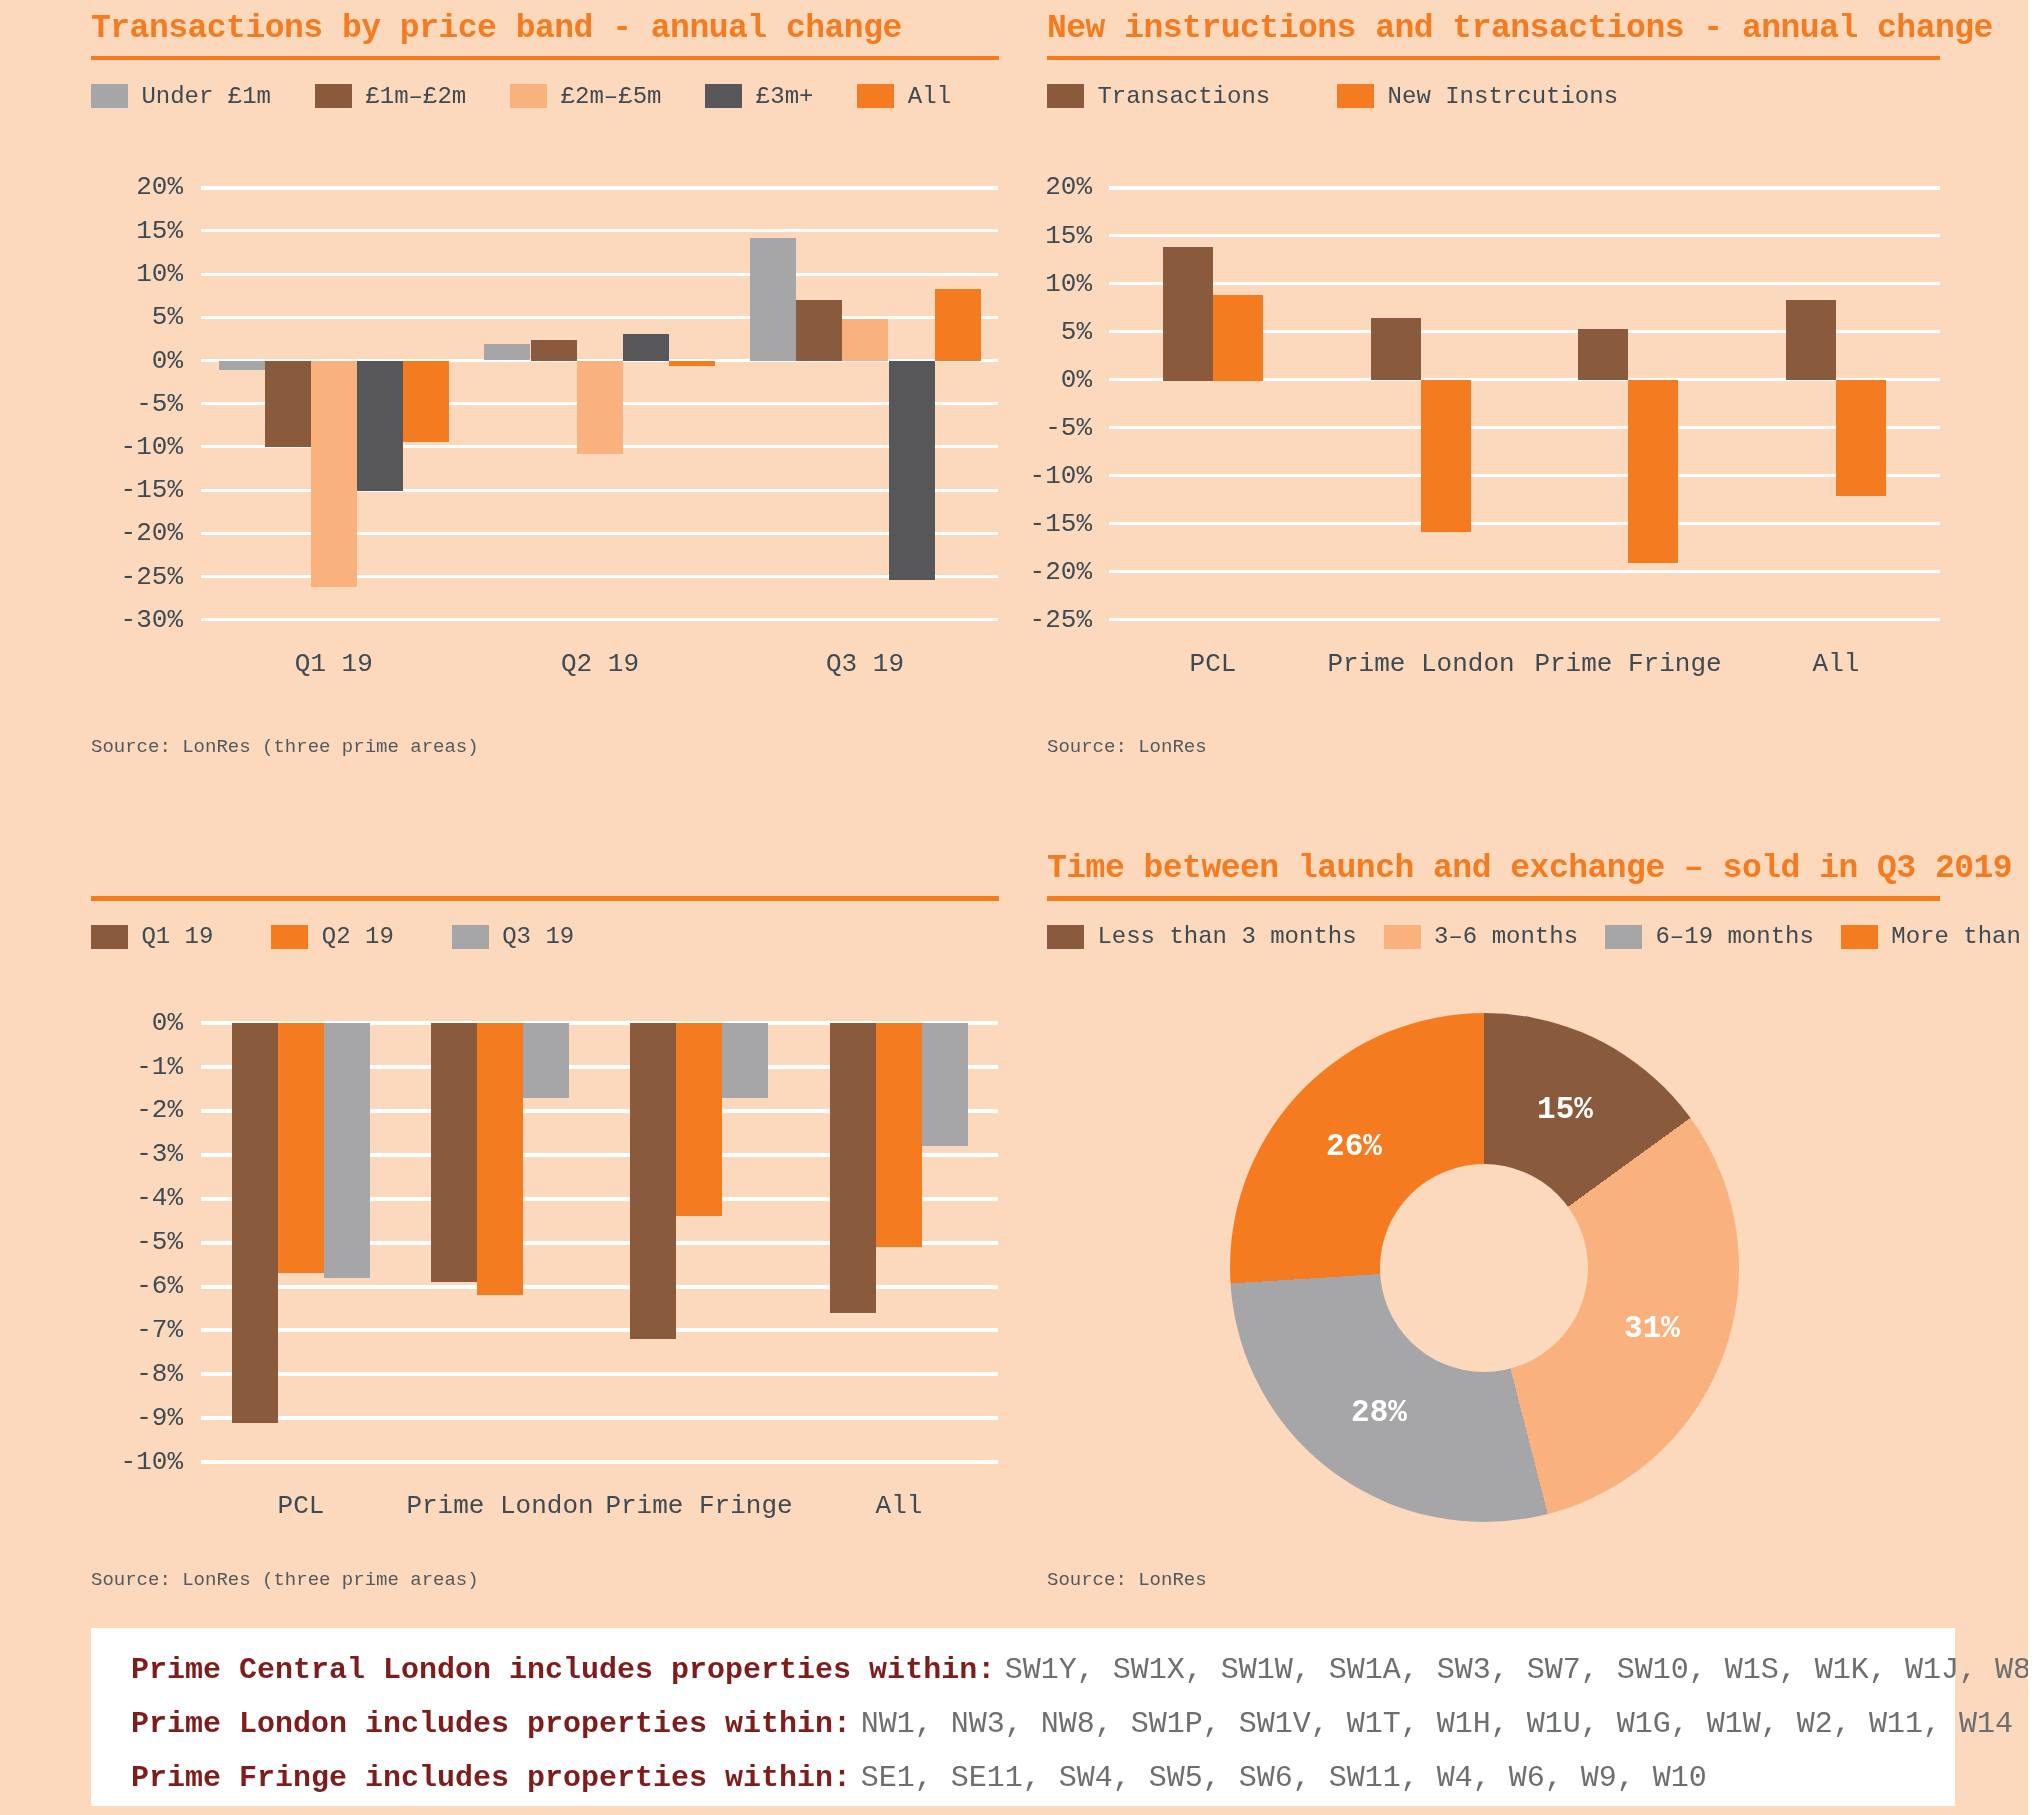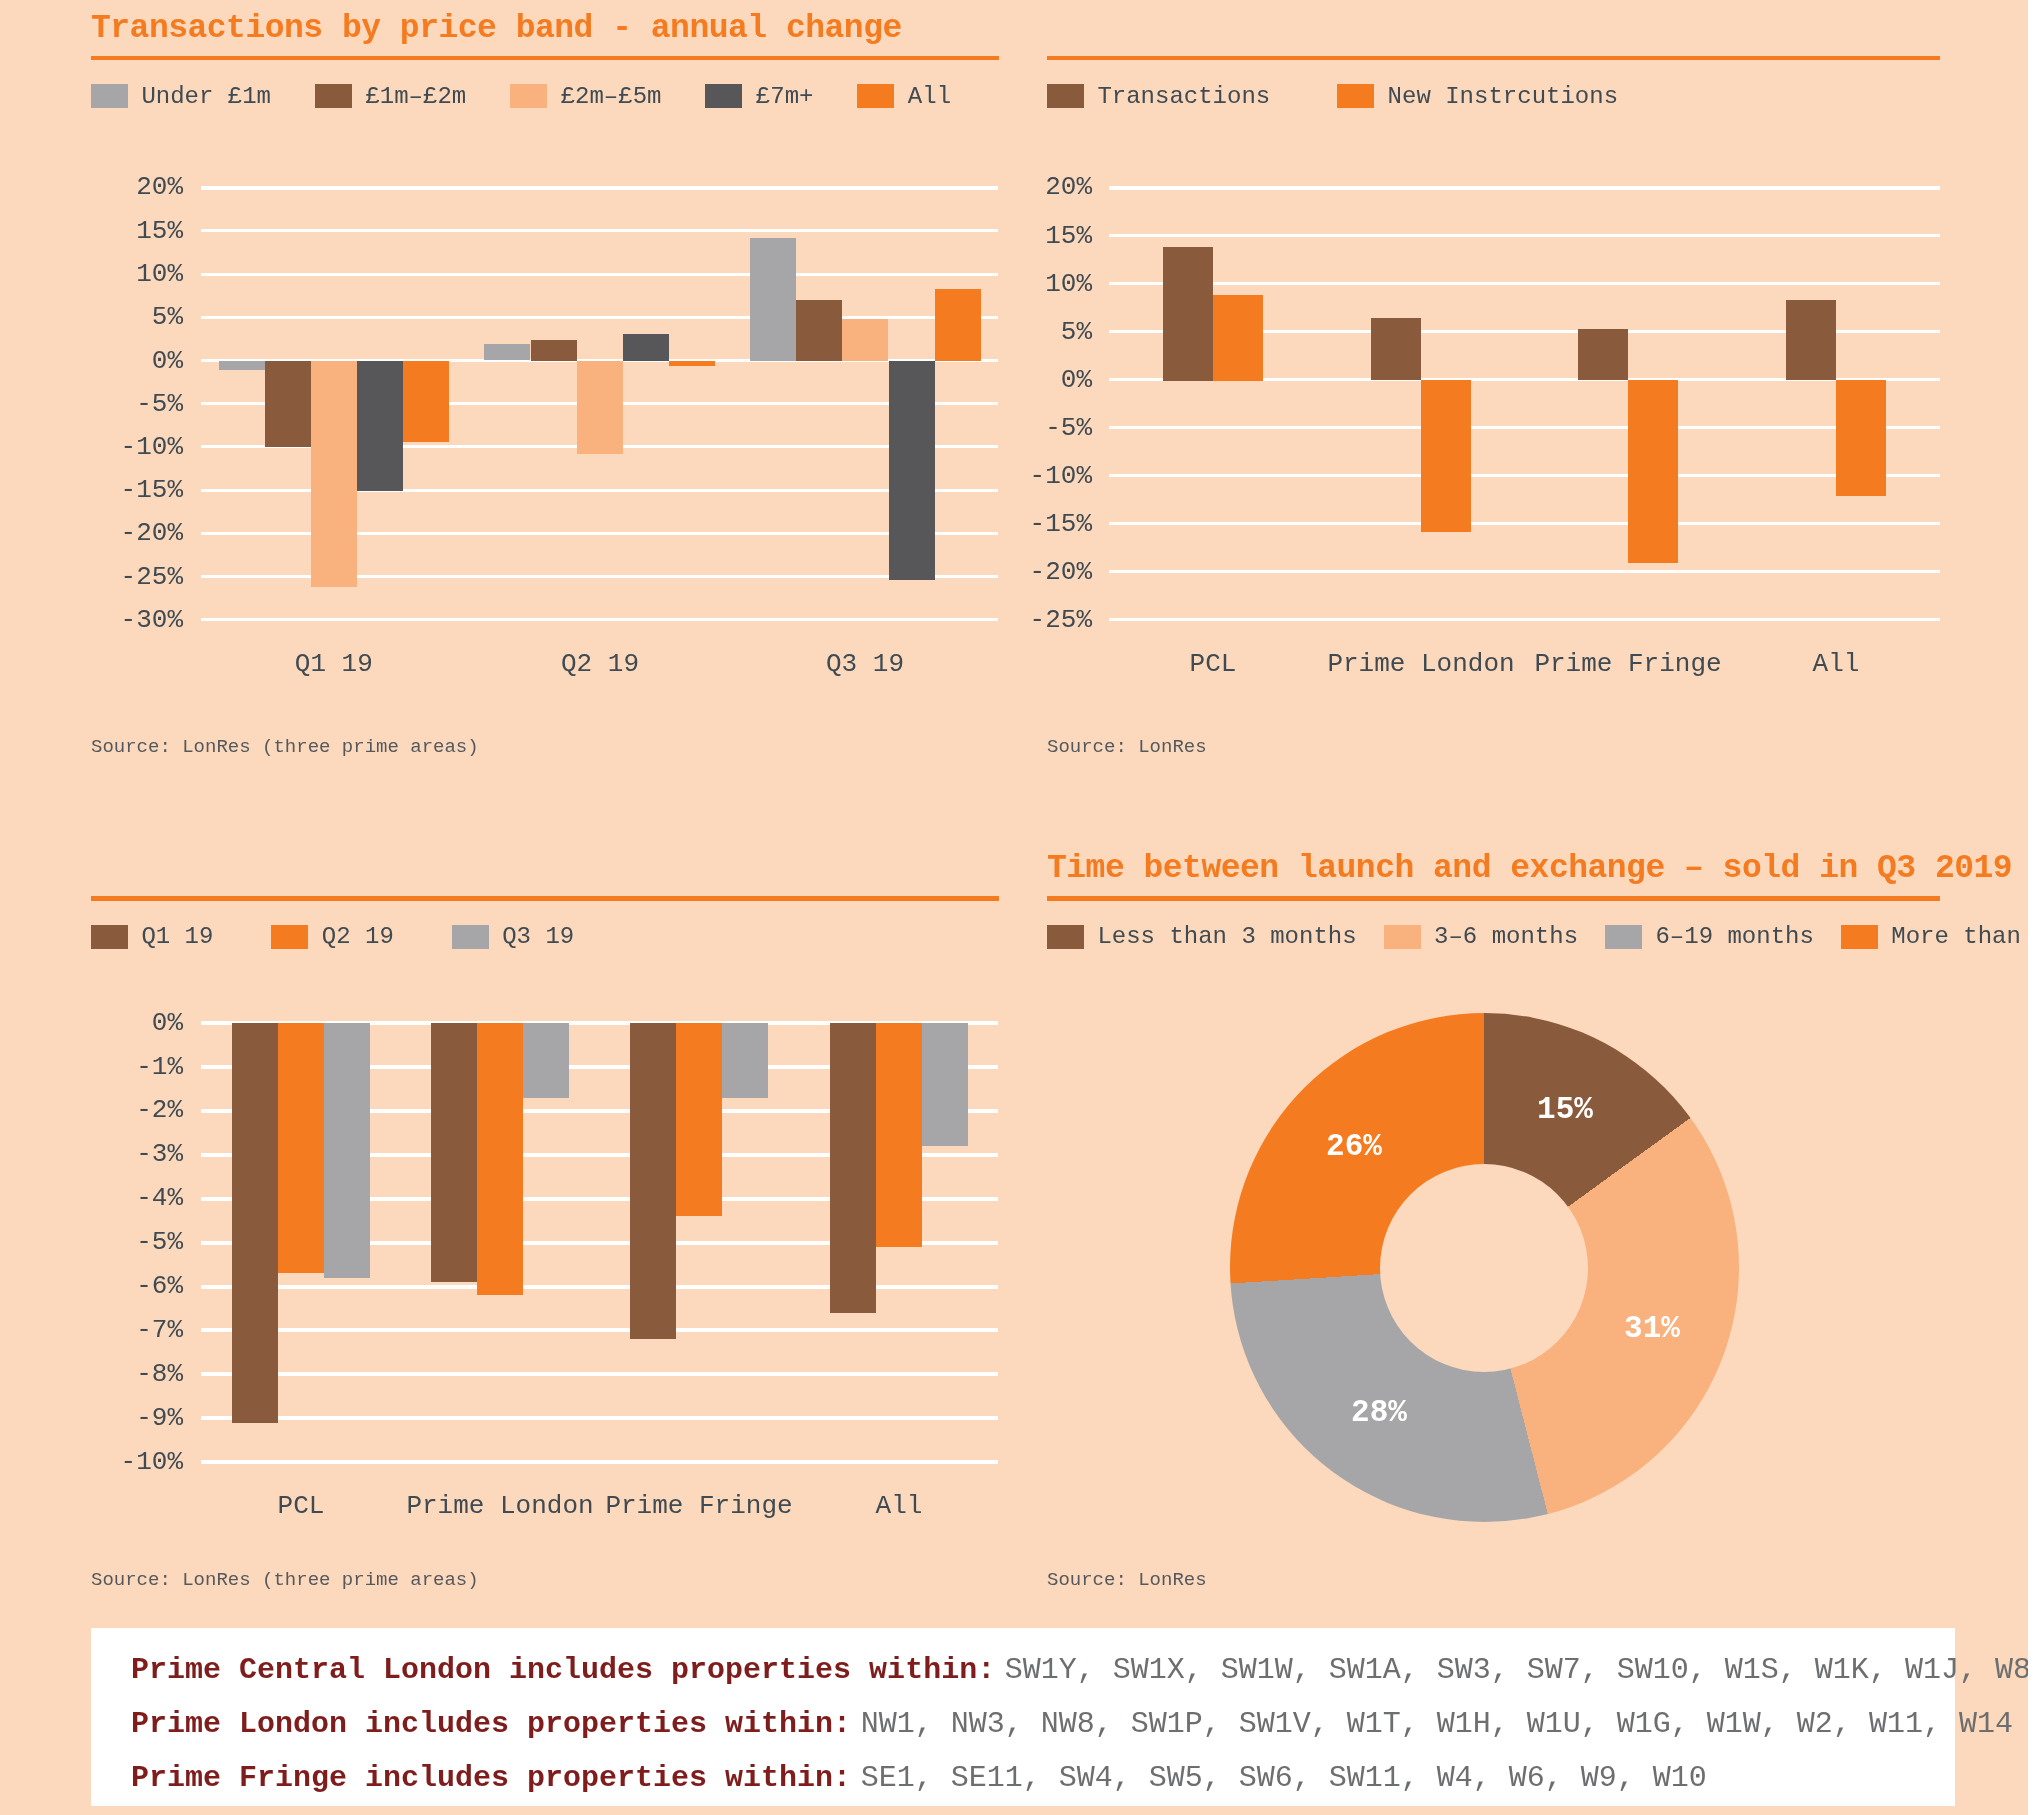--- a/index.html
+++ b/index.html
@@ -53,21 +53,21 @@
         <div class="legend-item">
           <div class="swatch" style="background: rgb(138, 90, 60);"></div>
           <div class="legend-label">£1m–£2m</div>
         </div>
         <div class="legend-item">
           <div class="swatch" style="background: rgb(249, 177, 126);"></div>
           <div class="legend-label">£2m–£5m</div>
         </div>
         <div class="legend-item">
           <div class="swatch" style="background: rgb(87, 87, 90);"></div>
-          <div class="legend-label">£7m+</div>
+          <div class="legend-label">£3m+</div>
         </div>
         <div class="legend-item">
           <div class="swatch" style="background: rgb(244, 123, 32);"></div>
           <div class="legend-label">All</div>
         </div>
       </div>
       <div class="plot" style="left: 110px; top: 178px; width: 797px; height: 432px;">
         <div class="gridline" style="left: 0px; width: 797px; top: -1.9px;"></div>
         <div class="ytick" style="right: 815px; top: -15.4px; width: 86px;">20%</div>
         <div class="gridline" style="left: 0px; width: 797px; top: 41px;"></div>
@@ -105,20 +105,21 @@
         <div class="bar" style="left: 549px; top: 50px; width: 46px; height: 123px; background: rgb(166, 166, 168);"></div>
         <div class="bar" style="left: 595px; top: 112px; width: 46px; height: 61px; background: rgb(138, 90, 60);"></div>
         <div class="bar" style="left: 641px; top: 131px; width: 46px; height: 42px; background: rgb(249, 177, 126);"></div>
         <div class="bar" style="left: 688px; top: 173px; width: 46px; height: 219px; background: rgb(87, 87, 90);"></div>
         <div class="bar" style="left: 734px; top: 101px; width: 46px; height: 72px; background: rgb(244, 123, 32);"></div>
         <div class="xtick" style="left: 520px; top: 461px; width: 288px;">Q3 19</div>
       </div>
       <div class="source" style="top: 726px;">Source: LonRes (three prime areas)</div>
     </div>
   <div id="chart2" class="chart" style="left:1047px;top:9.6px;width:893px;height:826px;">
+      <div class="chart-title">New instructions and transactions - annual change</div>
       <div class="title-rule"></div>
       <div class="legend" style="gap: 67px;">
         <div class="legend-item">
           <div class="swatch" style="background: rgb(138, 90, 60);"></div>
           <div class="legend-label">Transactions</div>
         </div>
         <div class="legend-item">
           <div class="swatch" style="background: rgb(244, 123, 32);"></div>
           <div class="legend-label">New Instrcutions</div>
         </div>

